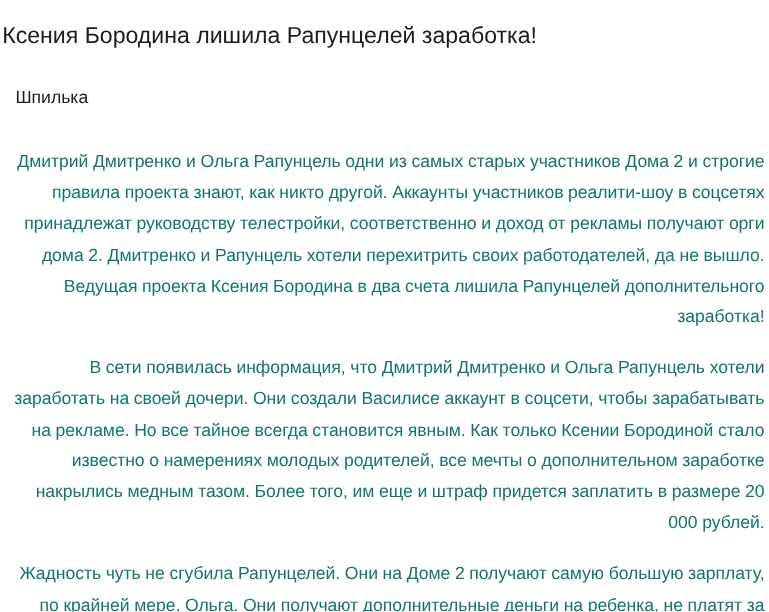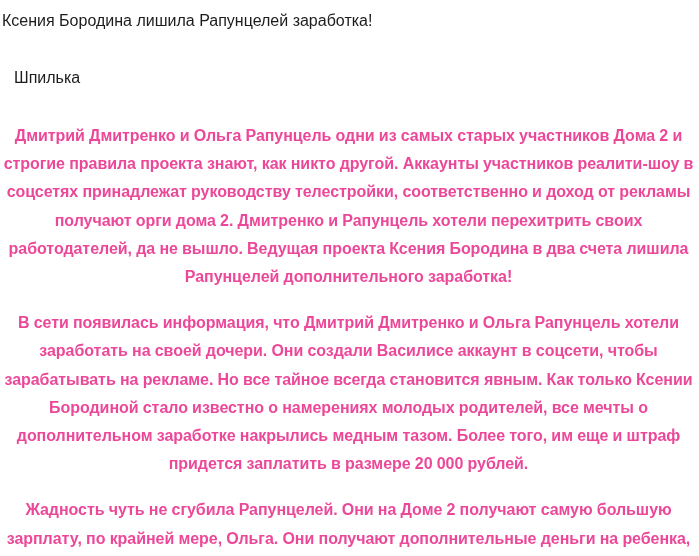--- a/index.html
+++ b/index.html
@@ -14,44 +14,44 @@
     font-family: "Liberation Sans", "DejaVu Sans", sans-serif;
     color: #1c1c1c;
     -webkit-font-smoothing: antialiased;
   }
   #article {
     width: 699px;
     box-sizing: border-box;
     padding: 0 4px 0 2px;
   }
   .title {
-    font-size: 16px;
+    font-size: 21px;
     line-height: 28px;
     font-weight: 400;
     margin: 0;
-    padding-top: 7px;
+    padding-top: 19px;
     color: #1c1c1c;
     white-space: nowrap;
   }
   .byline {
     font-size: 16px;
     line-height: 28px;
     font-weight: 400;
     margin: 12px;
     padding-top: 17px;
     color: #1c1c1c;
   }
   .para {
     font-size: 16px;
     line-height: 28.2px;
-    font-weight: 700;
+    font-weight: 400;
     margin: 0;
     padding-top: 18px;
-    color: #ec4899;
-    text-align: center;
+    color: #0f766e;
+    text-align: right;
     word-spacing: -0.15px;
     letter-spacing: -0.05px;
   }
   .para:first-of-type {
     padding-top: 18px;
   }
 </style>
 </head>
 <body>
 

